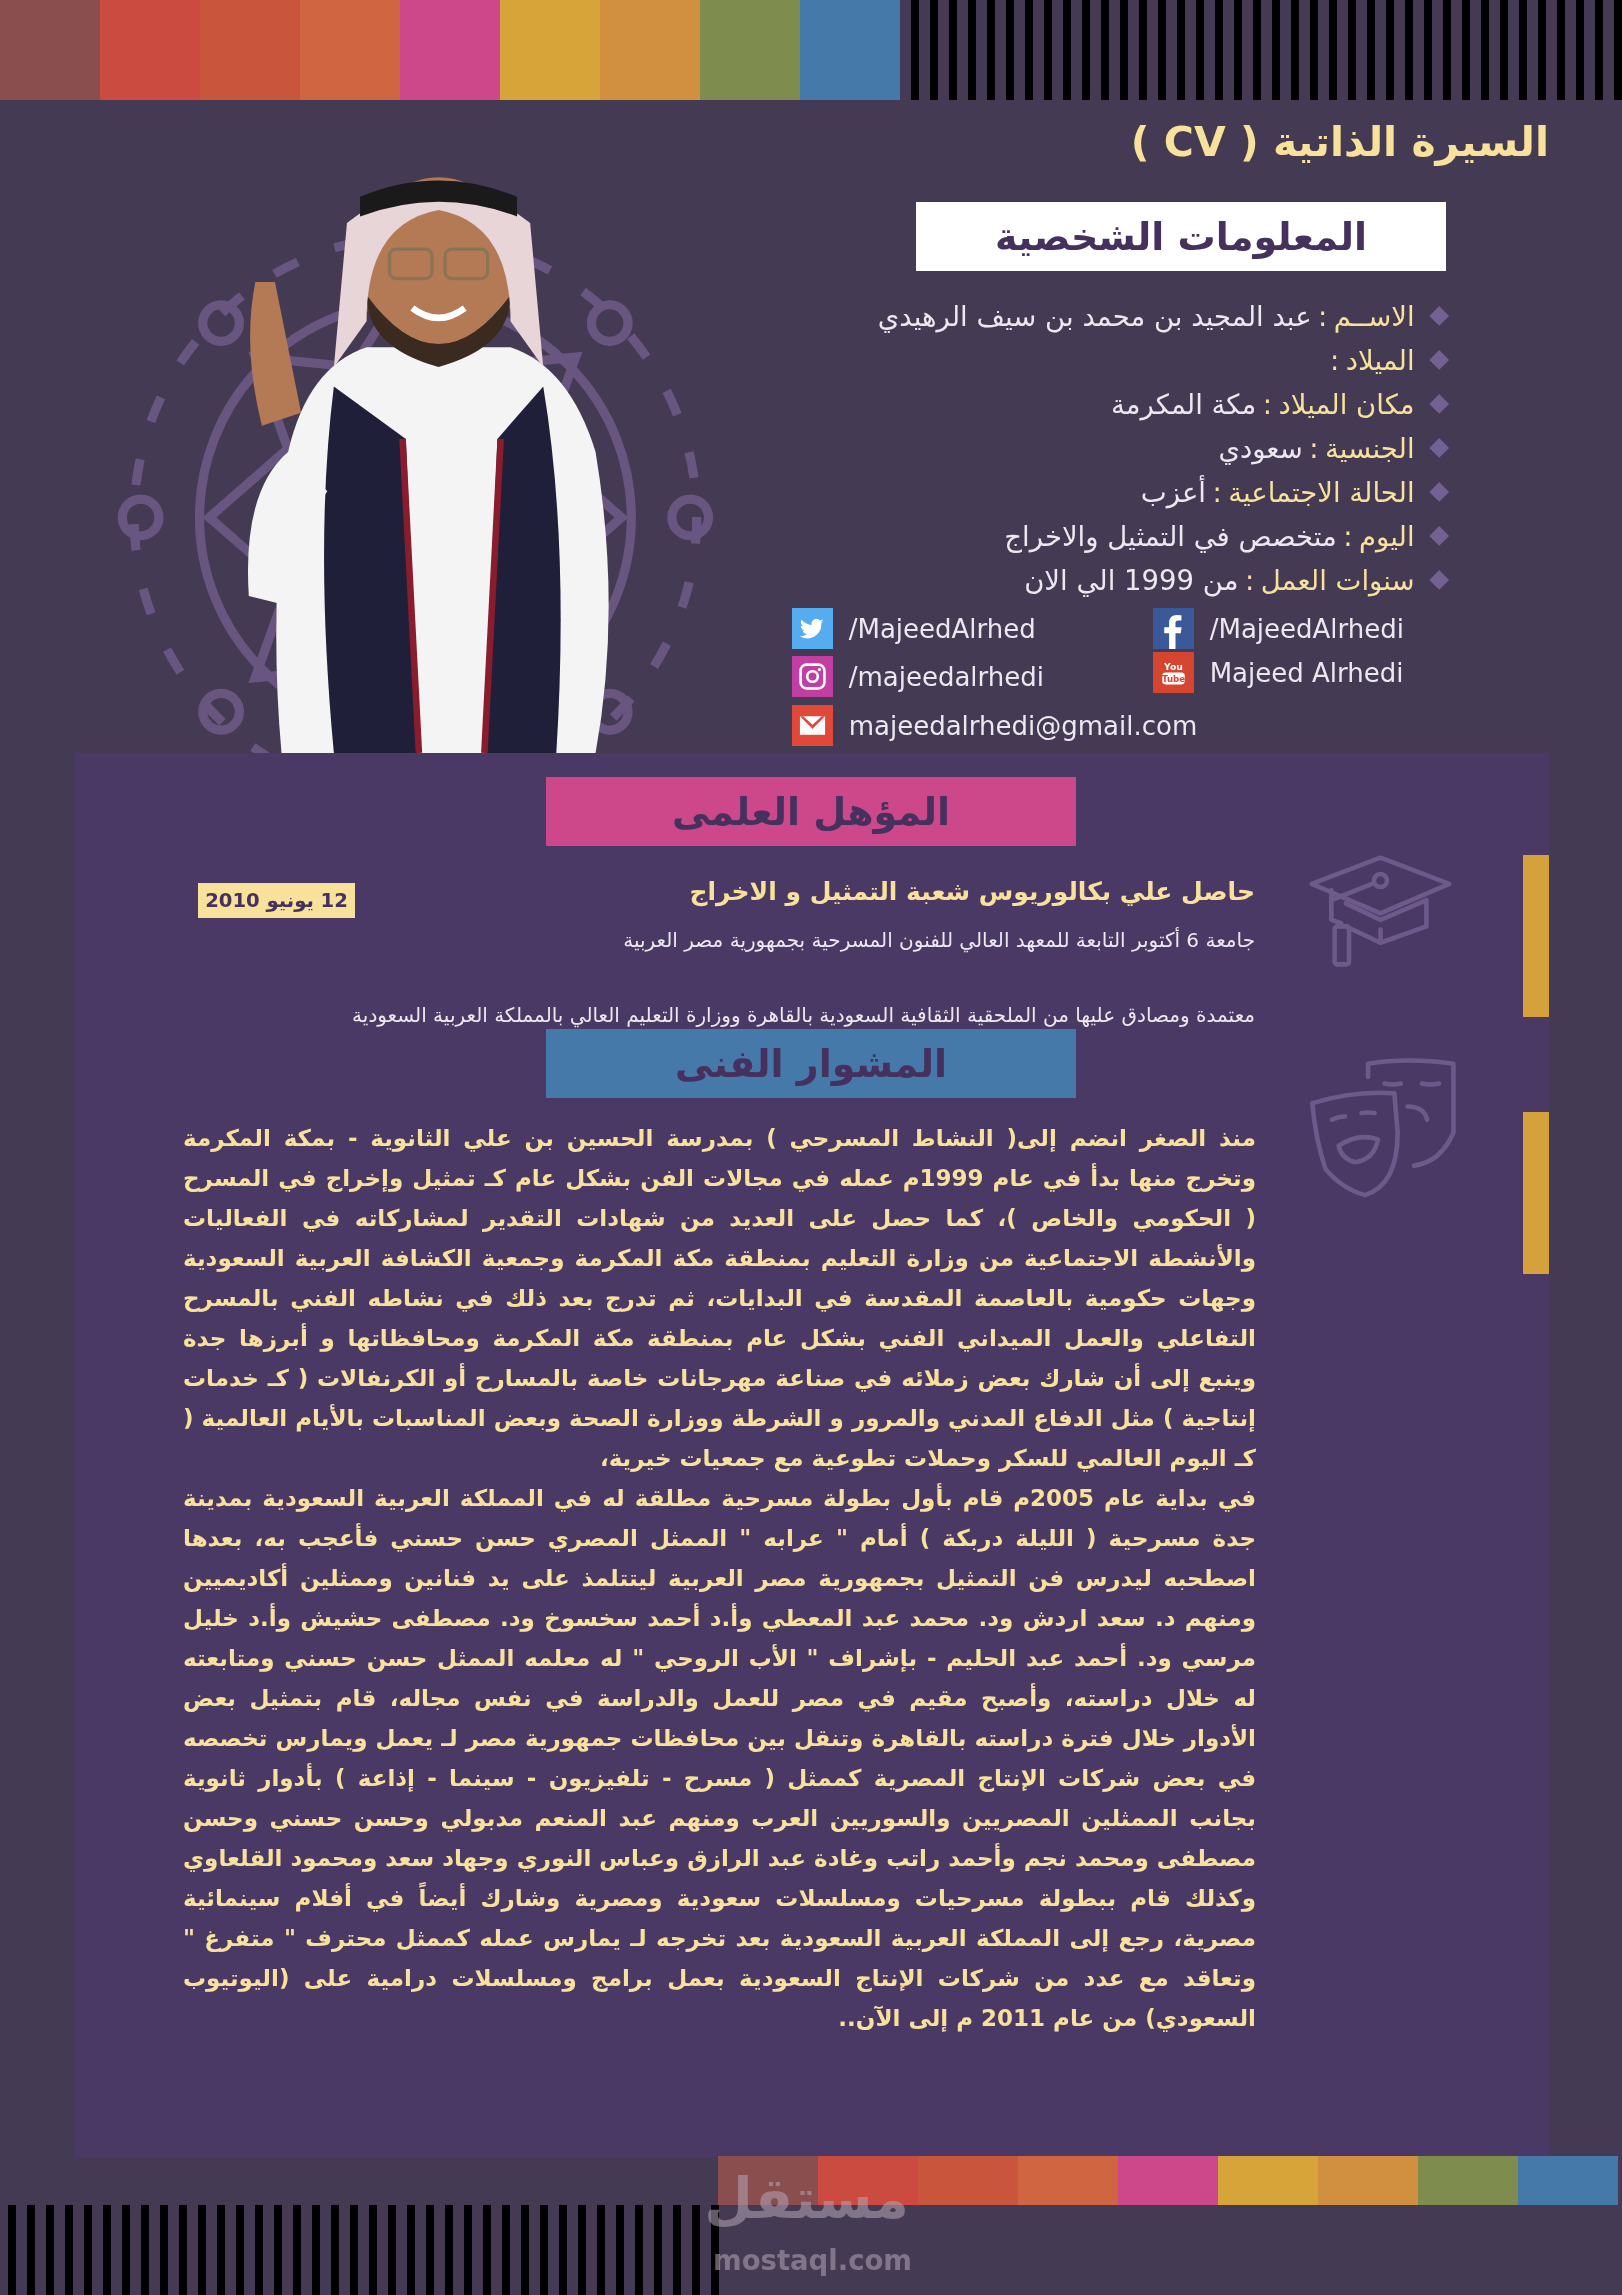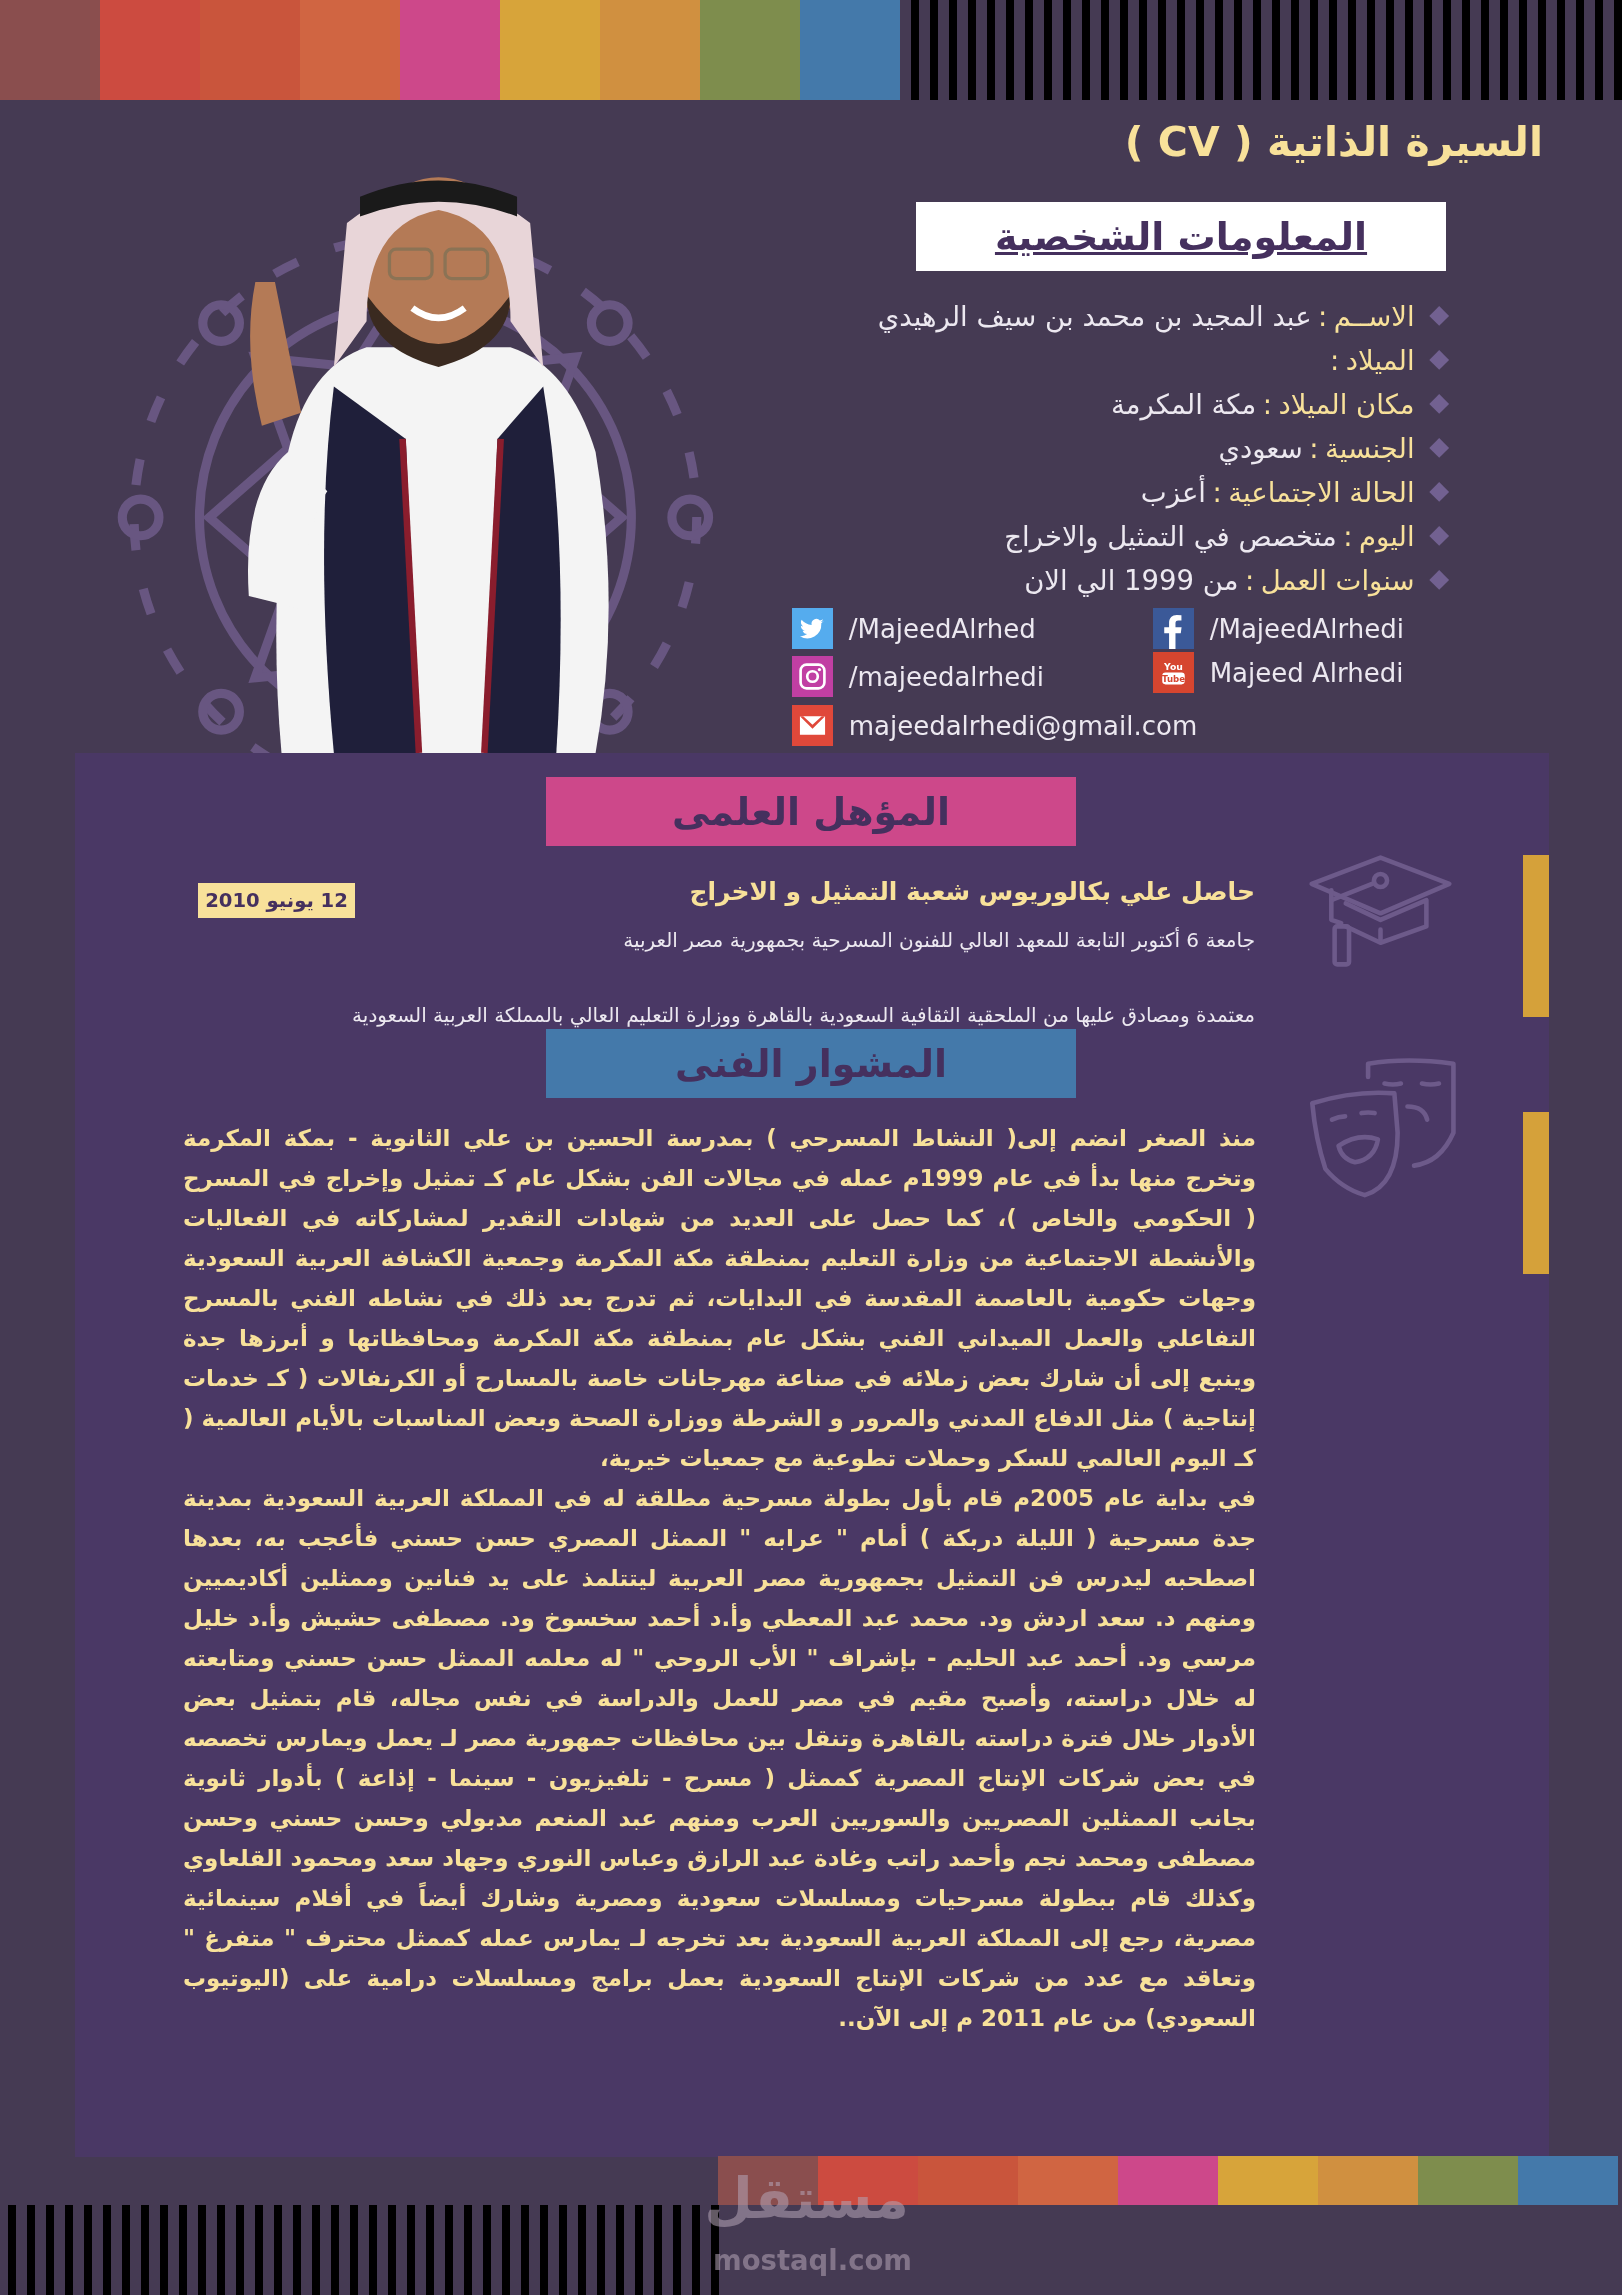--- a/index.html
+++ b/index.html
@@ -12,26 +12,26 @@
     .topstripes { position: absolute; left: 911px; top: 0; width: 712px; height: 100px;
       background: repeating-linear-gradient(90deg, #000 0 7.9px, #453a53 7.9px 19px); }
 
     
     .botbars { position: absolute; left: 718px; top: 2156px; width: 900px; height: 49px; display: flex; }
     .botbars .bar { flex: 1; height: 100%; }
     .botstripes { position: absolute; left: 0; top: 2205px; width: 720px; height: 90px;
       background: repeating-linear-gradient(90deg, #453a53 0 7.9px, #000 7.9px 15.7px, #453a53 15.7px 19px); }
 
     
-    .cv-title { position: absolute; right: 80px; top: 118px; font-family: "DejaVu Sans", sans-serif;
+    .cv-title { position: absolute; right: 74px; top: 118px; font-family: "DejaVu Sans", sans-serif;
       font-size: 41px; font-weight: bold; color: #f8e19a; direction: rtl; white-space: nowrap; }
 
     .section-box { position: absolute; display: flex; align-items: center; justify-content: center;
       font-size: 38px; font-weight: bold; direction: rtl; white-space: nowrap; }
-    .personal-head { left: 916px; top: 202px; width: 530px; height: 69px; background: #ffffff; color: #45305e; text-decoration: underline; }
+    .personal-head { left: 916px; top: 202px; width: 530px; height: 69px; background: #ffffff; color: #45305e; }
 
     
     .info-list { position: absolute; right: 177px; top: 294px; direction: rtl; list-style: none; }
     .info-list li { font-size: 27.5px; line-height: 44px; white-space: nowrap; display: flex; align-items: center; }
     .info-list .diamond { width: 14.4px; height: 14.4px; background: #726191; transform: rotate(45deg); margin-left: 17px; display: inline-block; flex: none; }
     .info-list .lbl { color: #f8e19a; }
     .info-list .sep { color: #f8e19a; margin: 0 6.5px; }
     .info-list .val { color: #ece8f0; }
 
     

